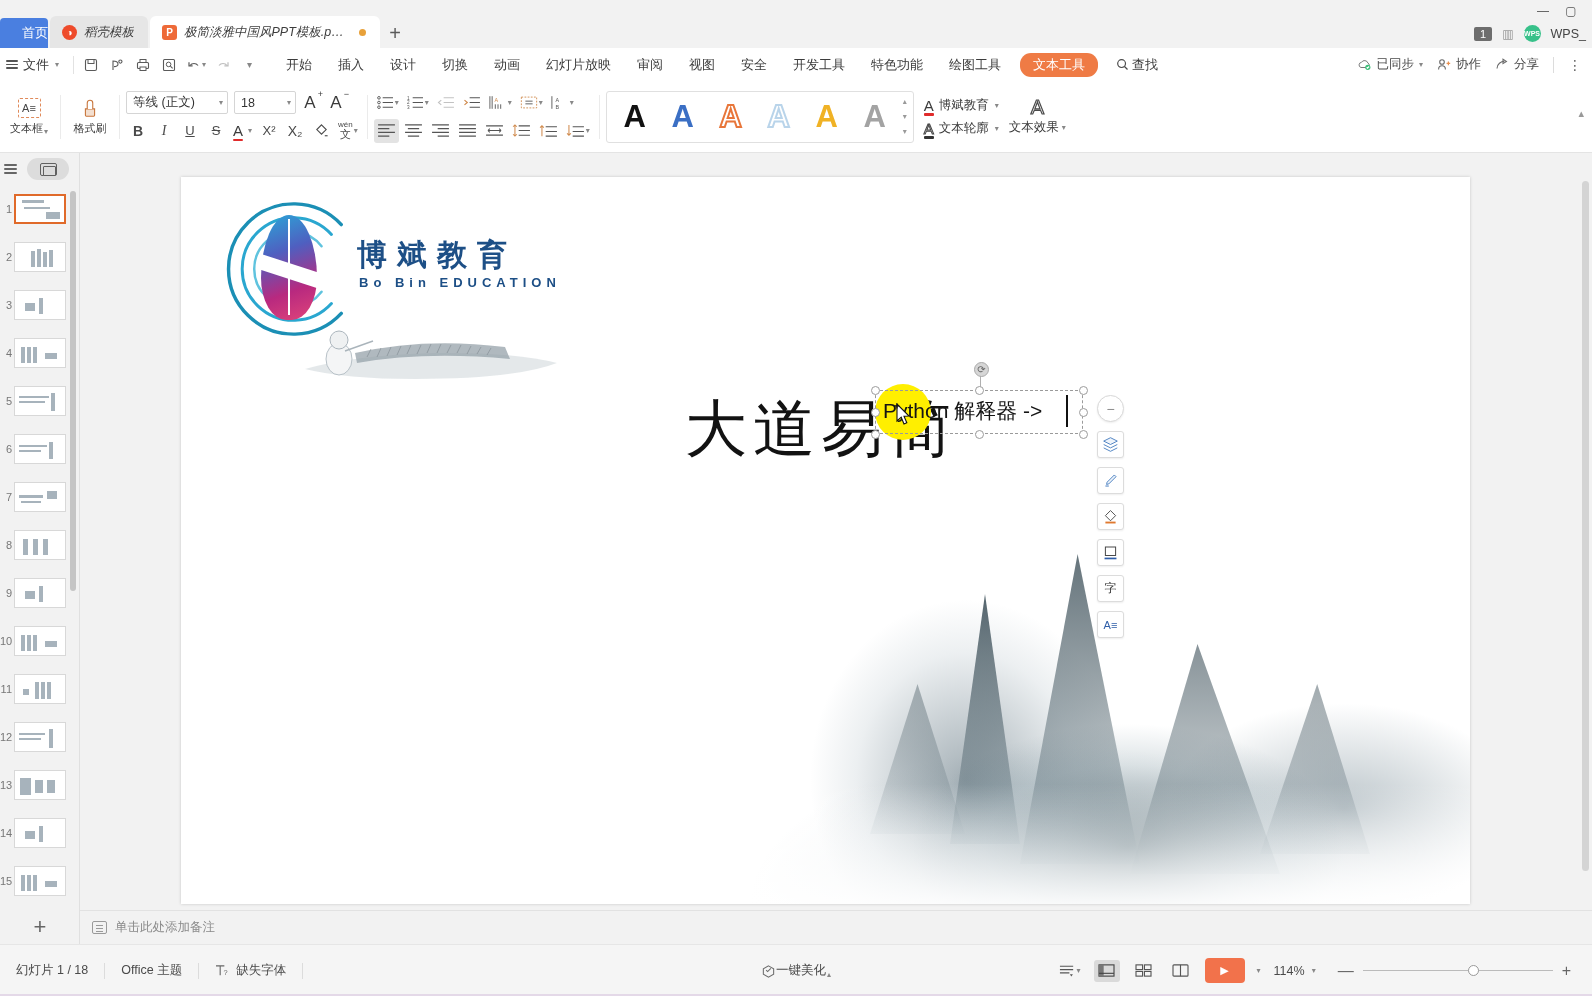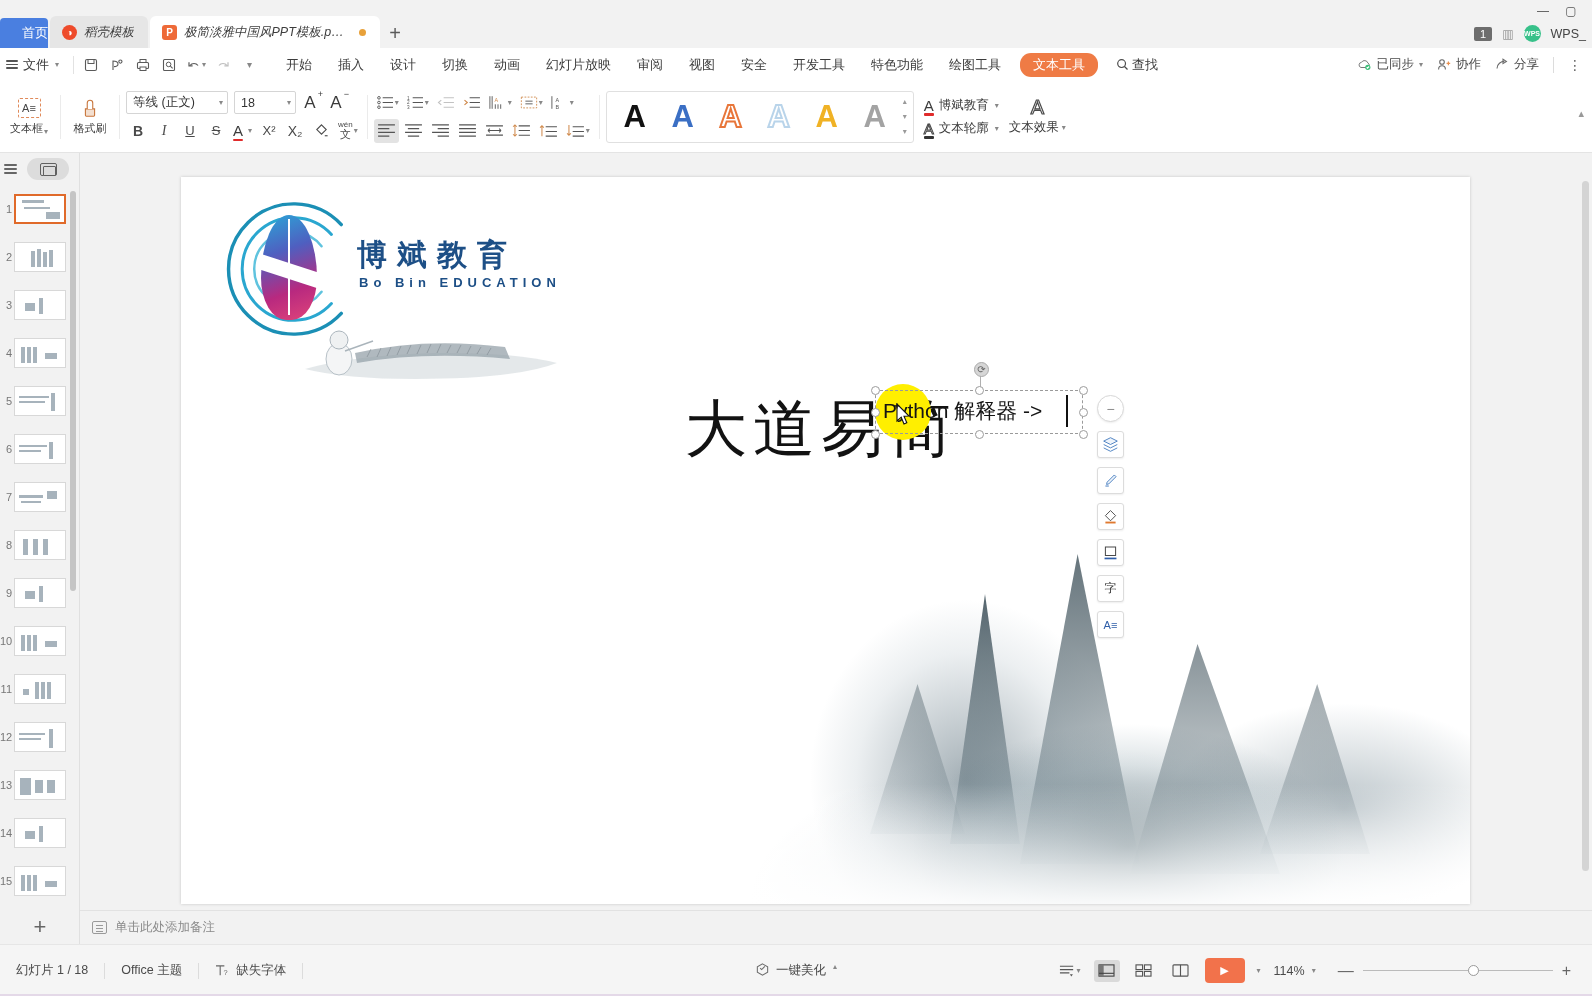--- a/index.html
+++ b/index.html
@@ -284,21 +284,21 @@
   .notes-ico::before{content:'';position:absolute;left:3px;top:3px;right:3px;height:1px;background:#9a9a9a;box-shadow:0 3px 0 #9a9a9a, 0 6px 0 #9a9a9a;}
 
   
   .statusbar {
     position: absolute; left: 0; bottom: 0; width: 1592px; height: 52px;
     background: #f5f5f5; border-top: 1px solid #e6e6e6;
     display: flex; align-items: center; font-size: 12.5px; color: #4a4a4a;
   }
   .sb-sec { display: flex; align-items: center; gap: 6px; padding: 0 16px; height: 22px; }
   .sb-div { width: 1px; height: 16px; background: #dcdcdc; }
-  .sb-center { position: absolute; left: 50%; transform: translateX(-50%); display: flex; align-items: flex-start; gap: 6px; }
+  .sb-center { position: absolute; left: 50%; transform: translateX(-50%); display: flex; align-items: flex-end; }
   .sb-rightgrp { position: absolute; right: 12px; display: flex; align-items: center; gap: 11px; }
   .view-btn {
     width: 26px; height: 22px; display: flex; align-items: center; justify-content: center;
     border-radius: 3px; color: #555;
   }
   .view-btn.active { background: #dadada; }
   .play-btn {
     width: 40px; height: 25px; background: #f2724b; border-radius: 4px; color: #fff;
     display: flex; align-items: center; justify-content: center; font-size: 11px;
   }

